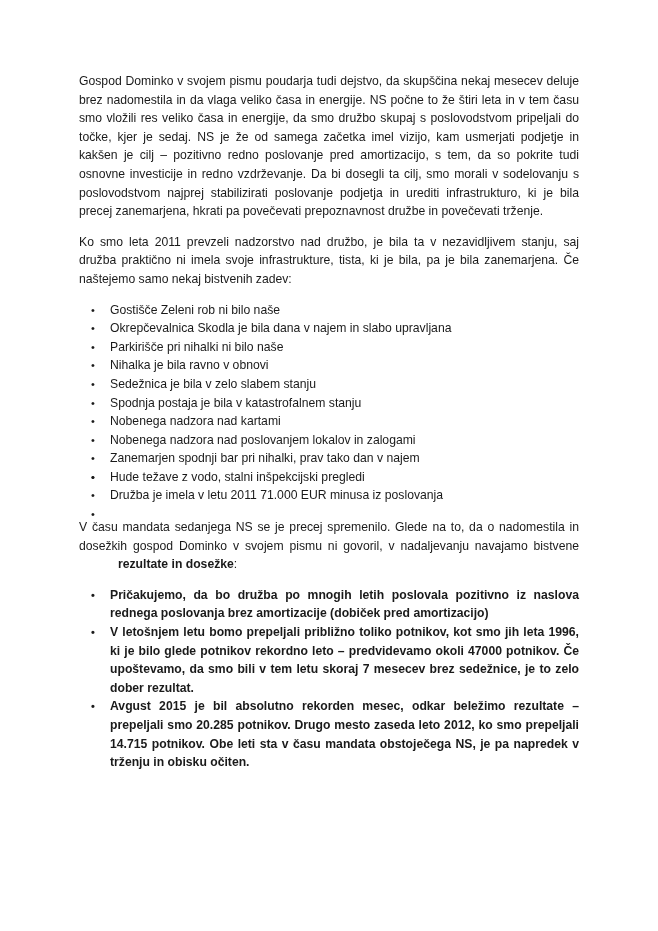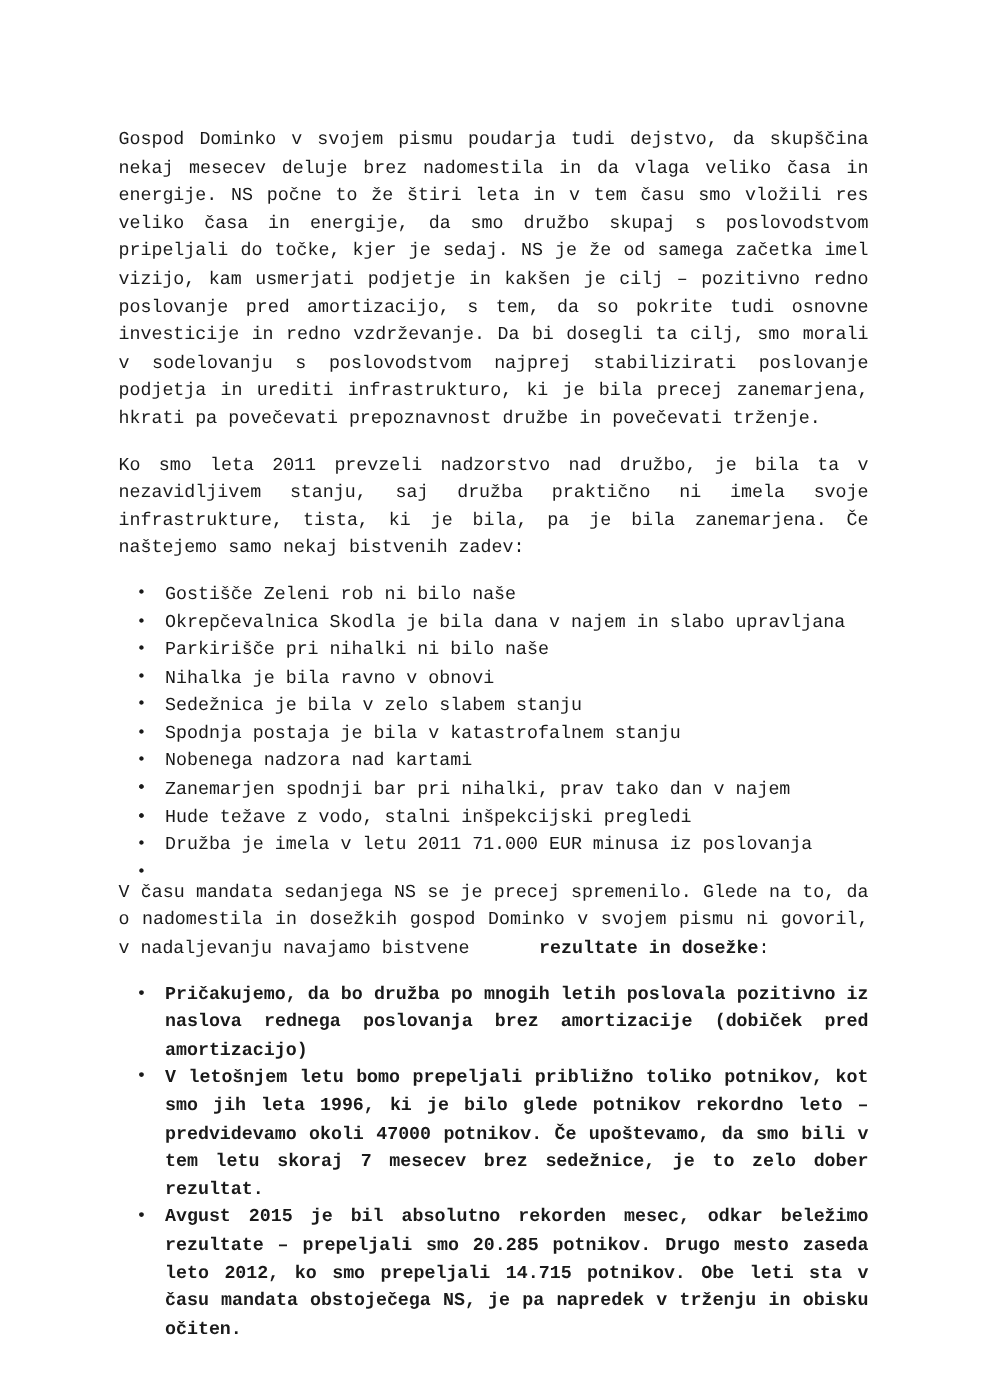--- a/index.html
+++ b/index.html
@@ -1,19 +1,19 @@
 <!DOCTYPE html>
 <html><head>
 <meta charset="utf-8">
 <style>
   html, body { margin: 0; padding: 0; background: #ffffff; }
   body { width: 658px; height: 931px; overflow: hidden; position: relative; }
   .page {
-    position: absolute; left: 79px; top: 84px; width: 500px;
-    font-family: Liberation Mono, monospace;
+    position: absolute; left: 79px; top: 72px; width: 500px;
+    font-family: Liberation Sans, sans-serif;
     font-size: 12.2px; line-height: 18.6px; color: #1a1a1a;
   }
   p { margin: 0; text-align: justify; }
   .p1 { margin-bottom: 12px; }
   .p2 { margin-bottom: 12px; }
   ul { list-style: none; margin: 0; padding: 0; }
   ul.plain { margin-bottom: 13px; }
   ul.plain li { position: relative; padding-left: 31px; }
   ul.bold li { position: relative; padding-left: 31px; font-weight: bold; text-align: justify; }
   .bullet { position: absolute; left: 12px; top: 0; font-size: 11px; }
@@ -28,21 +28,21 @@
   <p class="p2">Ko smo leta 2011 prevzeli nadzorstvo nad družbo, je bila ta v nezavidljivem stanju, saj družba praktično ni imela svoje infrastrukture, tista, ki je bila, pa je bila zanemarjena. Če naštejemo samo nekaj bistvenih zadev:</p>
 
   <ul class="plain">
     <li><span class="bullet">•</span><span>Gostišče Zeleni rob ni bilo naše</span></li>
     <li><span class="bullet">•</span><span>Okrepčevalnica Skodla je bila dana v najem in slabo upravljana</span></li>
     <li><span class="bullet">•</span><span>Parkirišče pri nihalki ni bilo naše</span></li>
     <li><span class="bullet">•</span><span>Nihalka je bila ravno v obnovi</span></li>
     <li><span class="bullet">•</span><span>Sedežnica je bila v zelo slabem stanju</span></li>
     <li><span class="bullet">•</span><span>Spodnja postaja je bila v katastrofalnem stanju</span></li>
     <li><span class="bullet">•</span><span>Nobenega nadzora nad kartami</span></li>
-    <li><span class="bullet">•</span></li>
+    <li><span class="bullet">•</span><span>Nobenega nadzora nad poslovanjem lokalov in zalogami</span></li>
     <li><span class="bullet">•</span><span>Zanemarjen spodnji bar pri nihalki, prav tako dan v najem</span></li>
     <li><span class="bullet">•</span></li>
     <li><span class="bullet">•</span><span>Hude težave z vodo, stalni inšpekcijski pregledi</span></li>
     <li><span class="bullet">•</span><span>Družba je imela v letu 2011 71.000 EUR minusa iz poslovanja</span></li>
     <li><span class="bullet">•</span></li>
   </ul>
 
   <p class="p3"><span>V času mandata sedanjega NS se je precej spremenilo. Glede na to, da o nadomestila in dosežkih gospod Dominko v svojem pismu ni govoril, v nadaljevanju navajamo bistvene </span><b>rezultate in dosežke</b><span>:</span></p>
 
   <ul class="bold">

